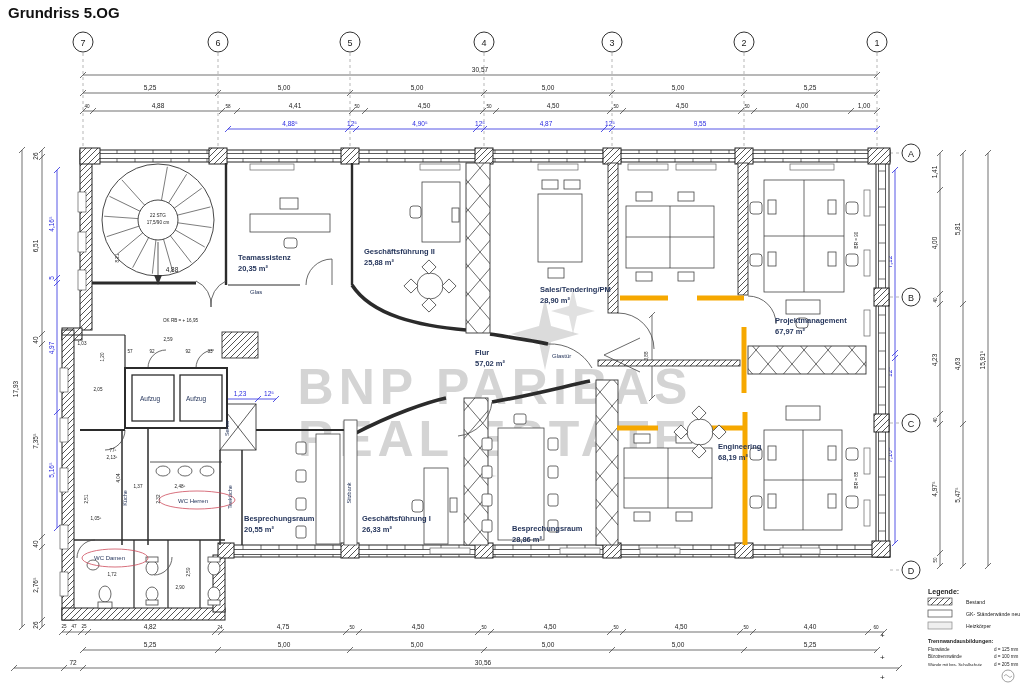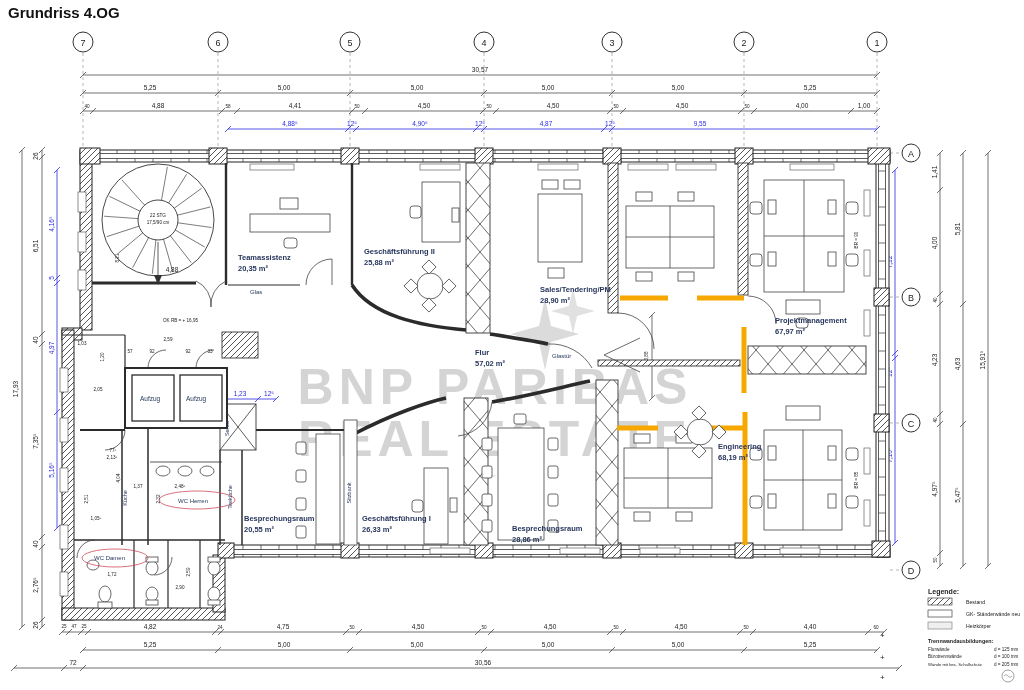--- a/index.html
+++ b/index.html
@@ -16,21 +16,21 @@
   .bub{font-size:9px;text-anchor:middle;}
   .wm{font-size:50px;font-weight:bold;fill:#c8c8c8;opacity:.78;letter-spacing:5px;text-anchor:middle;}
   .lg-h{font-size:7px;font-weight:bold;}
   .lg{font-size:5.2px;}
   .lg2{font-size:4.6px;}
 </style>
 </head>
 <body>
 
 <div id="stage">
-  <div id="plan-title">Grundriss 4.OG</div>
+  <div id="plan-title">Grundriss 5.OG</div>
 
   <svg width="1024" height="690" viewBox="0 0 1024 690">
     <defs>
       <pattern id="hz" width="6" height="6" patternUnits="userSpaceOnUse">
         <rect width="6" height="6" fill="#fff"></rect>
           <path d="M0,6 L6,0" stroke="#555" stroke-width="1"></path>
       </pattern>
       <pattern id="bandH" width="18" height="12" patternUnits="userSpaceOnUse">
         <rect width="18" height="12" fill="#fff"></rect>
         <line x1="0" y1="2.5" x2="18" y2="2.5" stroke="#333" stroke-width="0.8"></line>

